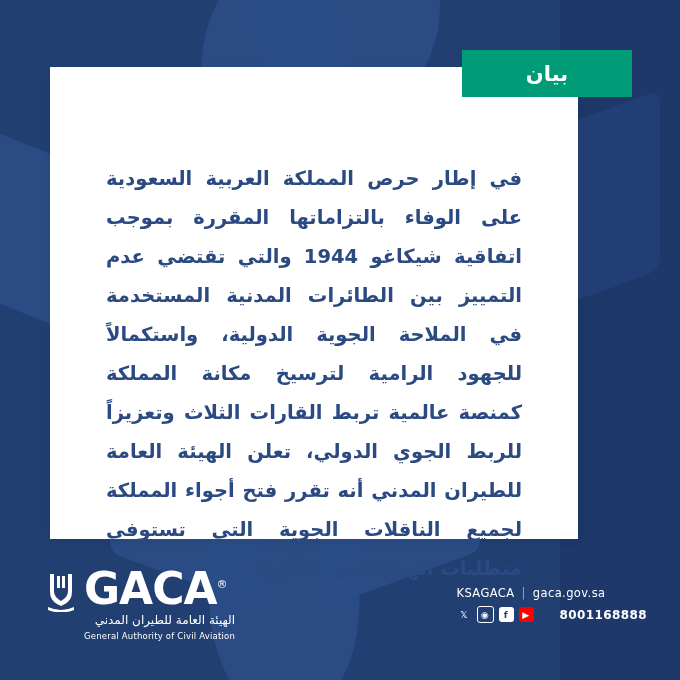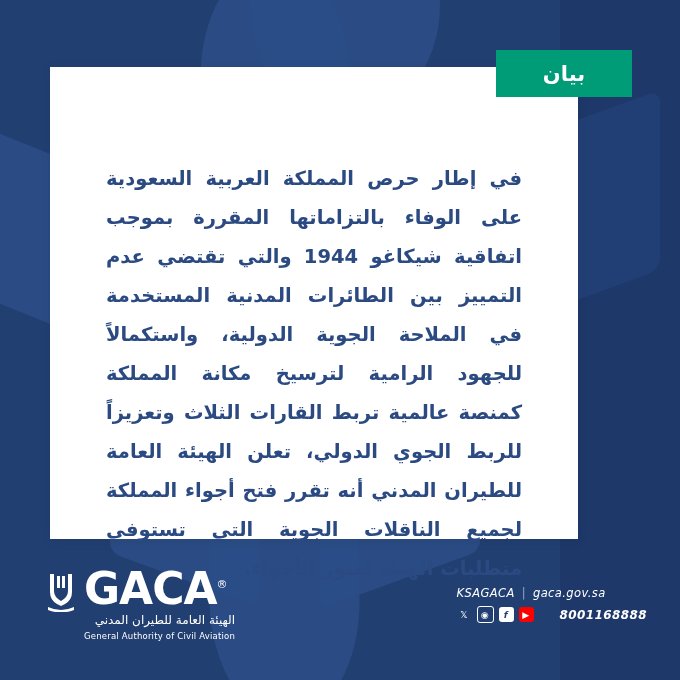--- a/index.html
+++ b/index.html
@@ -86,21 +86,21 @@
     width: 120px;
     height: 680px;
     background: rgba(20,44,90,0.35);
   }
 
   
   .badge {
     position: absolute;
     right: 48px;
     top: 50px;
-    width: 136px;
+    width: 170px;
     height: 47px;
     background: #009b77;
     display: flex;
     align-items: center;
     justify-content: center;
     z-index: 6;
   }
   .badge span {
     color: #ffffff;
     font-size: 21px;
@@ -187,21 +187,20 @@
     color: #ffffff;
     margin-top: 4px;
     letter-spacing: 0.2px;
   }
   .contact {
     position: absolute;
     right: 40px;
     top: 36px;
     text-align: right;
     color: #ffffff;
-    font-style: italic;
   }
   .contact-row1 {
     display: flex;
     align-items: center;
     font-size: 11.5px;
     letter-spacing: 0.4px;
     margin-bottom: 6px;
   }
   .contact-row1 .sep {
     margin: 0 7px;

